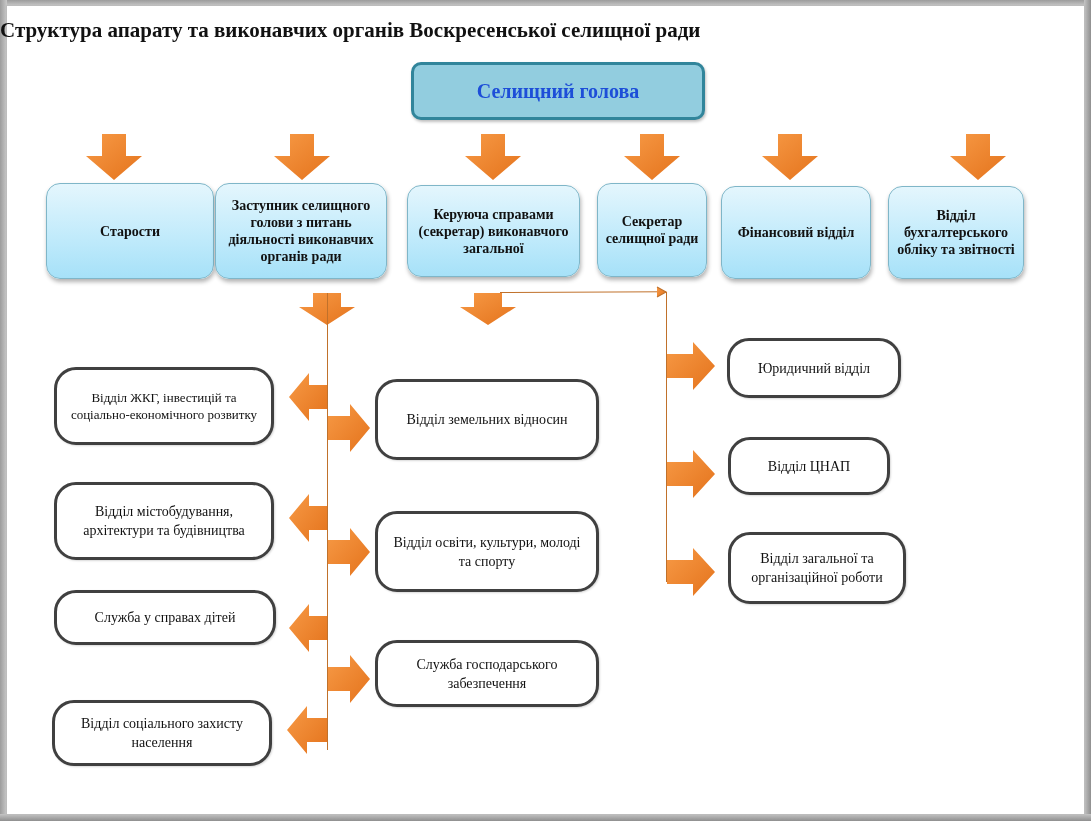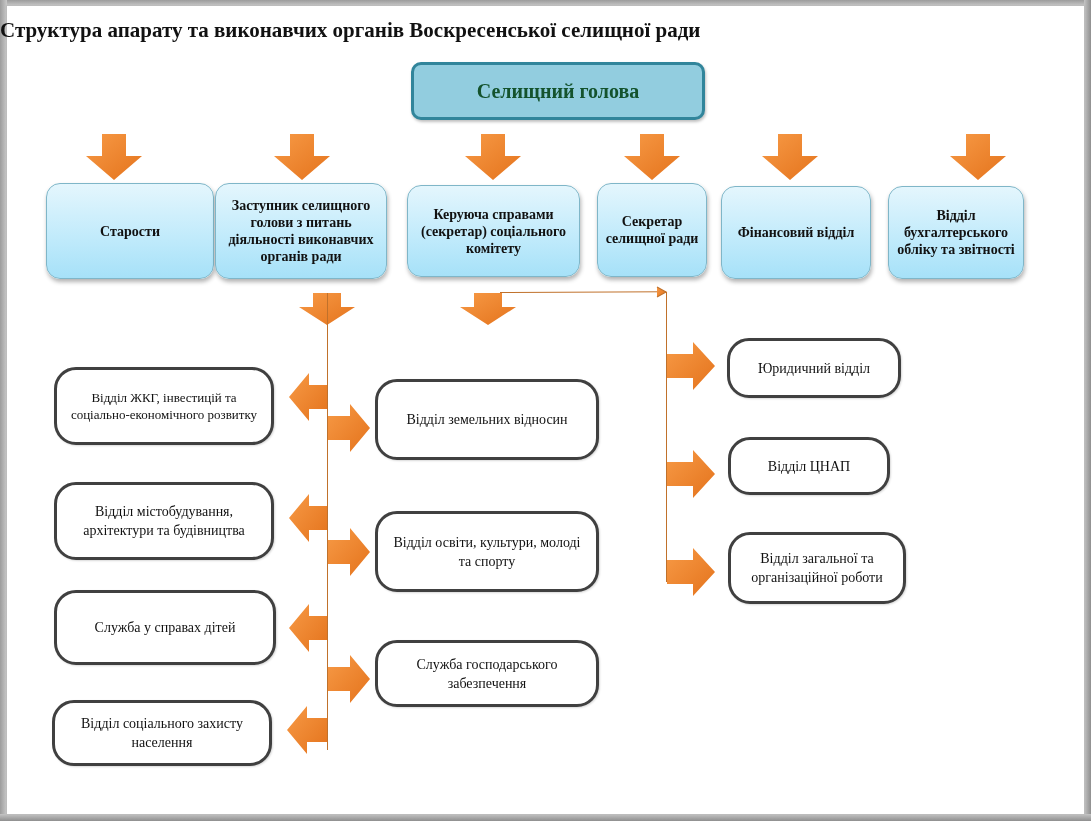--- a/index.html
+++ b/index.html
@@ -19,21 +19,21 @@
   .frame-bottom { position:absolute; left:0; bottom:0; width:1091px; height:7px; background: linear-gradient(to top,#8f8f8f,#c4c4c4); }
 
   .title {
     position: absolute; left: 0; top: 18px; width: 1091px; text-align: left;
     font-weight: bold; font-size: 21px; color: #111;
   }
   .head-box {
     position: absolute; left: 411px; top: 62px; width: 294px; height: 58px;
     background: #92cddf; border: 3px solid #31859b; border-radius: 10px;
     box-sizing: border-box; display:flex; align-items:center; justify-content:center;
-    font-weight: bold; font-size: 20px; color:#14532d;
+    font-weight: bold; font-size: 20px; color:#1d4ed8;
     box-shadow: 1px 2px 3px rgba(0,0,0,0.25);
   }
   .lvl1 {
     position: absolute; box-sizing: border-box;
     background: linear-gradient(to bottom, #e4f6fd 0%, #bfeafb 60%, #a6e1f8 100%);
     border: 1px solid #7fb6c8; border-radius: 14px;
     display:flex; align-items:center; justify-content:center; text-align:center;
     font-weight: bold; font-size: 14px; line-height: 17px; color:#111;
     box-shadow: 1px 3px 4px rgba(0,0,0,0.3);
     padding: 0 6px;
@@ -87,21 +87,21 @@
   </svg>
 <svg class="arrow" style="left:762px;top:134px" width="56" height="46">
     <path d="M16 0 H40 V22 H56 L28 46 L0 22 H16 Z"></path>
   </svg>
 <svg class="arrow" style="left:950px;top:134px" width="56" height="46">
     <path d="M16 0 H40 V22 H56 L28 46 L0 22 H16 Z"></path>
   </svg>
 
 <div class="lvl1" style="left:46px;top:183px;width:168px;height:96px">Старости</div>
 <div class="lvl1" style="left:215px;top:183px;width:172px;height:96px">Заступник селищного голови з питань діяльності виконавчих органів ради</div>
-<div class="lvl1" style="left:407px;top:185px;width:173px;height:92px">Керуюча справами (секретар) соціального комітету</div>
+<div class="lvl1" style="left:407px;top:185px;width:173px;height:92px">Керуюча справами (секретар) виконавчого загальної</div>
 <div class="lvl1" style="left:597px;top:183px;width:110px;height:94px">Секретар селищної ради</div>
 <div class="lvl1" style="left:721px;top:186px;width:150px;height:93px">Фінансовий відділ</div>
 <div class="lvl1" style="left:888px;top:186px;width:136px;height:93px">Відділ бухгалтерського обліку та звітності</div>
 
 <svg class="arrow" style="left:299px;top:293px" width="56" height="32">
     <path d="M14 0 H42 V14 H56 L28 32 L0 14 H14 Z"></path>
   </svg>
 <svg class="arrow" style="left:460px;top:293px" width="56" height="32">
     <path d="M14 0 H42 V14 H56 L28 32 L0 14 H14 Z"></path>
   </svg>
@@ -141,21 +141,21 @@
   </svg>
 <svg class="arrow" style="left:667px;top:450px" width="48" height="48">
     <path d="M0 12 H26 V0 L48 24 L26 48 V36 H0 Z"></path>
   </svg>
 <svg class="arrow" style="left:667px;top:548px" width="48" height="48">
     <path d="M0 12 H26 V0 L48 24 L26 48 V36 H0 Z"></path>
   </svg>
 
 <div class="dept small" style="left:54px;top:367px;width:220px;height:78px">Відділ ЖКГ, інвестицій та соціально-економічного розвитку</div>
 <div class="dept" style="left:54px;top:482px;width:220px;height:78px">Відділ містобудування, архітектури та будівництва</div>
-<div class="dept" style="left:54px;top:590px;width:222px;height:75px">Служба у справах дітей</div>
+<div class="dept" style="left:54px;top:590px;width:222px;height:55px">Служба у справах дітей</div>
 <div class="dept" style="left:52px;top:700px;width:220px;height:66px">Відділ соціального захисту населення</div>
 
 <div class="dept" style="left:375px;top:379px;width:224px;height:81px">Відділ земельних відносин</div>
 <div class="dept" style="left:375px;top:511px;width:224px;height:81px">Відділ освіти, культури, молоді та спорту</div>
 <div class="dept" style="left:375px;top:640px;width:224px;height:67px">Служба господарського забезпечення</div>
 
 <div class="dept" style="left:727px;top:338px;width:174px;height:60px">Юридичний відділ</div>
 <div class="dept" style="left:728px;top:437px;width:162px;height:58px">Відділ ЦНАП</div>
 <div class="dept" style="left:728px;top:532px;width:178px;height:72px">Відділ загальної та організаційної роботи</div>
 

